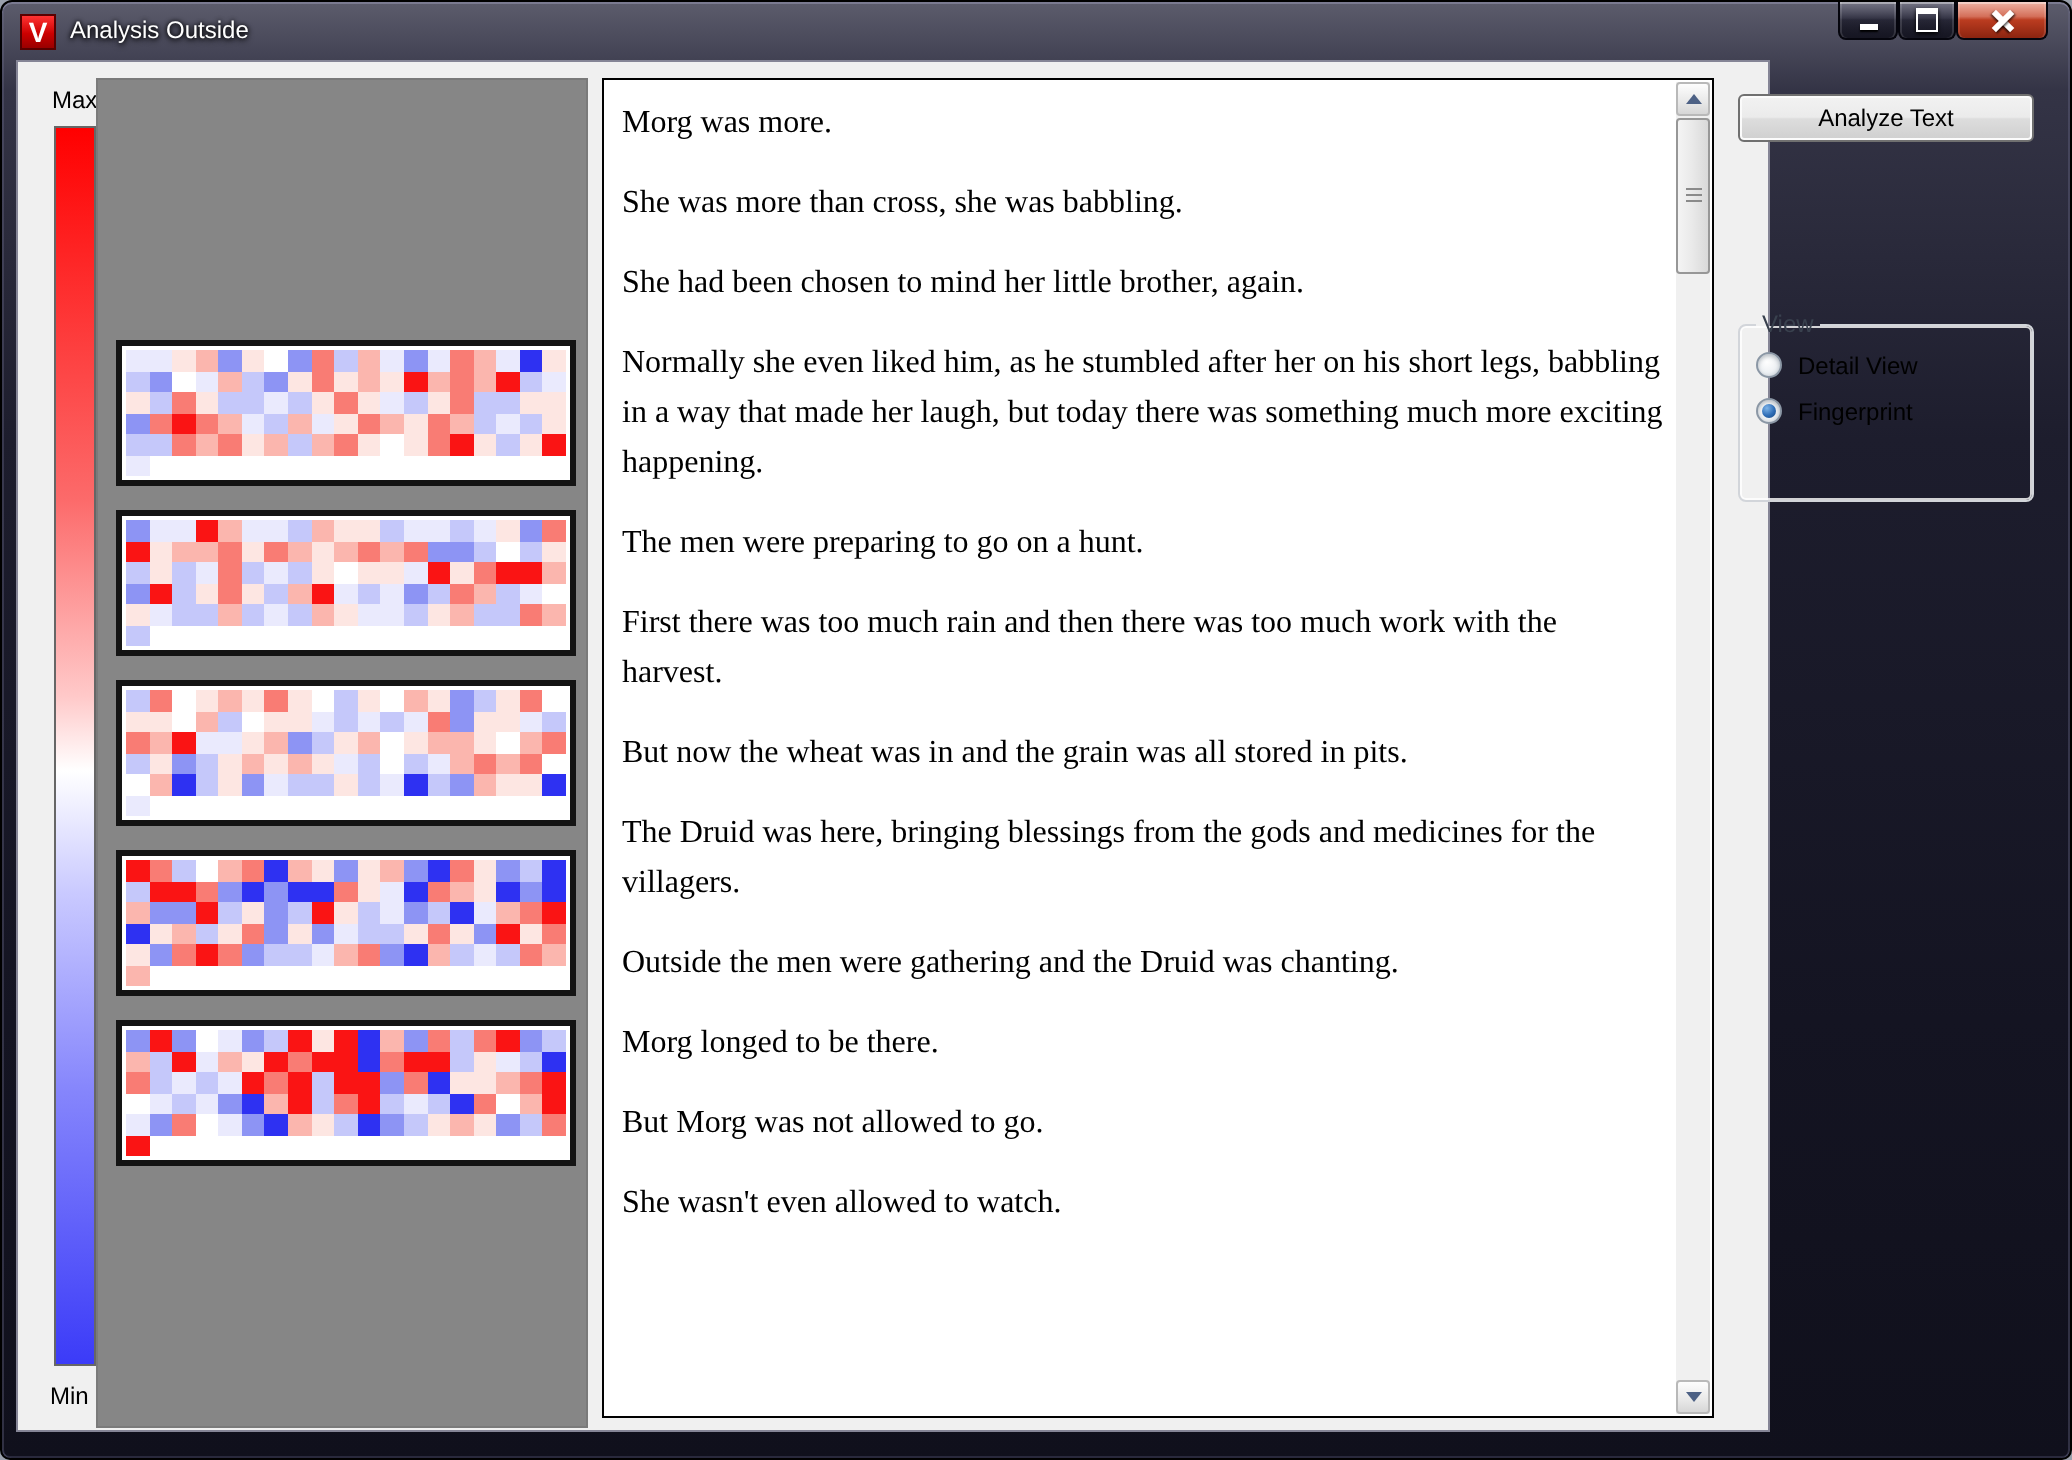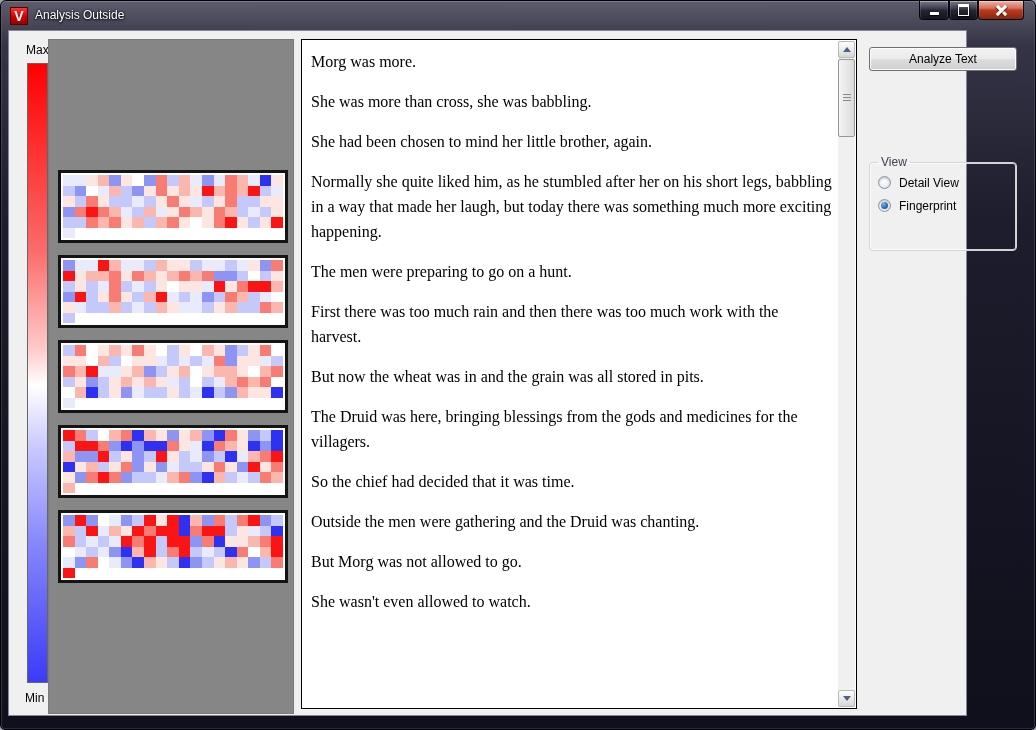--- a/index.html
+++ b/index.html
@@ -22,21 +22,21 @@
   .wbtn + .wbtn{margin-left:0px;}
   .wbtn.close{background:linear-gradient(180deg,#efb3a4 0%,#d4705a 40%,#bb3c20 50%,#8c2410 100%);}
   .glyph-min{width:9px;height:3px;background:#fff;box-shadow:0 1px 1px #000;margin-top:6px;}
   .glyph-max{width:9px;height:8px;border:1px solid #fff;border-top:3px solid #fff;box-shadow:0 1px 2px #000;}
   .glyph-close{position:relative;width:11px;height:11px;}
   .glyph-close::before,.glyph-close::after{content:"";position:absolute;left:-1px;top:4px;width:13px;height:3px;background:#fff;
     box-shadow:0 1px 1px rgba(0,0,0,.6);}
   .glyph-close::before{transform:rotate(45deg);} .glyph-close::after{transform:rotate(-45deg);}
   .wbtn.min{width:30px;} .wbtn.max{width:29px;} .wbtn.close{width:46px;}
   
-  .client{position:absolute;left:8px;top:30px;width:957px;height:684px;background:#f0f0f0;
+  .client{position:absolute;left:8px;top:30px;width:875px;height:684px;background:#f0f0f0;
     box-shadow:0 0 0 1px #858596;}
   .scale-label{position:absolute;font-size:12px;color:#000;}
   .max-label{left:17px;top:12px;} .min-label{left:16px;top:660px;}
   .colorbar{position:absolute;left:18px;top:32px;width:21px;height:620px;box-sizing:border-box;border:1px solid #666;
     background:linear-gradient(180deg,#ff0000 0%,#fc6a6a 30%,#ffc9c9 46%,#ffffff 52%,#c9c9ff 62%,#8585fc 78%,#3b3bf8 100%);}
   .fp-panel{position:absolute;left:39px;top:8px;width:246px;height:675px;background:#868686;border:1px solid #7a7a7a;box-sizing:border-box;}
   .thumb{position:absolute;left:9px;width:230px;height:73px;box-sizing:border-box;background:#fff;border:3px solid #141414;
     padding:2px;cursor:pointer;}
   .hgrid{width:100%;height:100%;display:grid;grid-template-columns:repeat(19,1fr);grid-template-rows:repeat(6,1fr);}
   .hcell{display:block;background:#fff;}
@@ -694,27 +694,27 @@
             <span class="hcell"></span>
           </div>
         </div>
       </div>
 
     <div class="text-panel">
       <div class="text-content" id="text-content">
           <p>Morg was more.</p>
           <p>She was more than cross, she was babbling.</p>
           <p>She had been chosen to mind her little brother, again.</p>
-          <p>Normally she quite liked him, as he stumbled after her on his short legs, babbling in a way that made her laugh, but today there was something much more exciting happening.</p>
+          <p>Normally she even liked him, as he stumbled after her on his short legs, babbling in a way that made her laugh, but today there was something much more exciting happening.</p>
           <p>The men were preparing to go on a hunt.</p>
           <p>First there was too much rain and then there was too much work with the harvest.</p>
           <p>But now the wheat was in and the grain was all stored in pits.</p>
           <p>The Druid was here, bringing blessings from the gods and medicines for the villagers.</p>
-          <p>So the chief had decided that it was time.</p>
           <p>Outside the men were gathering and the Druid was chanting.</p>
+          <p>Morg longed to be there.</p>
           <p>But Morg was not allowed to go.</p>
           <p>She wasn't even allowed to watch.</p>
         </div>
       <div class="vscrollbar">
         <div class="sb-btn up">
           <span class="arrow up-arrow"></span>
         </div>
         <div class="sb-thumb">
           <span class="grip"></span>
         </div>

